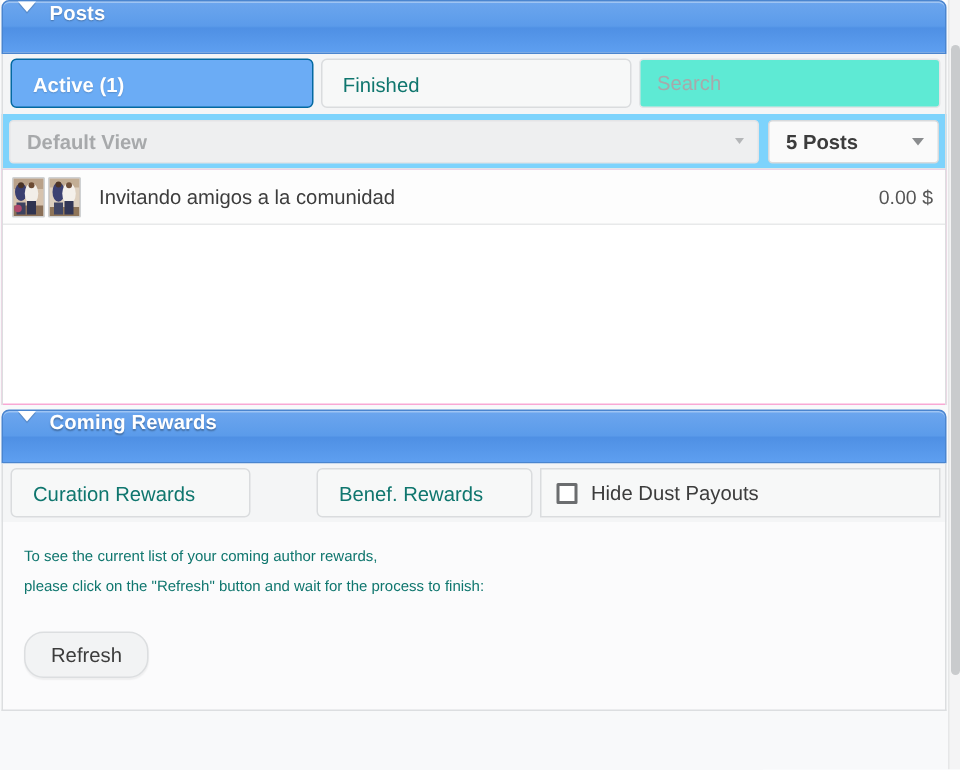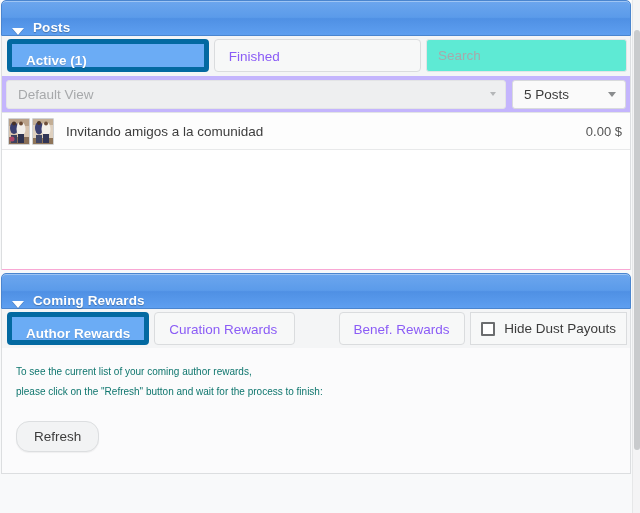--- a/index.html
+++ b/index.html
@@ -26,21 +26,21 @@
   }
 
   
   .panel-header {
     height: 36px;
     background: linear-gradient(to bottom, #6ca6ee 0%, #5b9bea 48%, #4f90e4 52%, #5e9ff0 100%);
     border: 1px solid #4a85cf;
     border-radius: 5px 5px 0 0;
     box-sizing: border-box;
     display: flex;
-    align-items: flex-end;
+    align-items: flex-start;
     padding: 0 10px;
     color: #ffffff;
     box-shadow: inset 0 1px 0 rgba(255,255,255,.35);
   }
   .panel-header .caret {
     width: 0;
     height: 0;
     border-left: 6px solid transparent;
     border-right: 6px solid transparent;
     border-top: 7px solid #ffffff;
@@ -77,25 +77,25 @@
     padding: 0 14px;
     border-radius: 4px;
     font-size: 13.5px;
     box-sizing: border-box;
     white-space: nowrap;
     cursor: pointer;
   }
   .tab-btn.inactive {
     background: #f7f8f8;
     border: 1px solid #dadcde;
-    color: #8b5cf6;
+    color: #0f766e;
   }
   .tab-btn.active {
     background: #6bacf5;
-    border: 5px solid #0369a1;
+    border: 1px solid #0369a1;
     color: #ffffff;
     font-weight: bold;
     text-shadow: 0 1px 1px rgba(0,0,0,.18);
   }
   #tab-active { width: 206px; }
   #tab-finished { width: 212px; }
 
   .search-field {
     flex: 1;
     height: 33px;
@@ -109,26 +109,27 @@
     font-size: 13.5px;
     color: #3c3c3c;
     outline: none;
   }
   .search-field::placeholder { color: #a7a9ab; }
 
   .filter-row {
     display: flex;
     align-items: center;
     height: 37px;
-    background: #c4b5fd;
+    background: #7dd3fc;
     border-left: 1px solid #dcdee0;
     border-right: 1px solid #dcdee0;
     border-bottom: 1px solid #e2e4e6;
     box-sizing: border-box;
     padding: 0 4px;
+    font-weight: bold;
   }
   .select-box {
     height: 29px;
     border-radius: 3px;
     box-sizing: border-box;
     display: flex;
     align-items: center;
     position: relative;
     font-size: 13.5px;
     cursor: pointer;
@@ -385,21 +386,20 @@
     </div>
 
     <div class="rewards-panel">
 
       <div class="panel-header">
         <span class="caret"></span>
         <span class="title">Coming Rewards</span>
       </div>
 
       <div class="rewards-tabs">
-        <div class="tab-btn active" id="rtab-author">Author Rewards</div>
         <div class="tab-btn inactive" id="rtab-curation">Curation Rewards</div>
         <div class="tab-btn inactive" id="rtab-benef">Benef. Rewards</div>
         <div class="dust-box">
           <span class="checkbox"></span>
           <span class="dust-label">Hide Dust Payouts</span>
         </div>
       </div>
 
       <div class="rewards-body">
         <div class="rewards-text">To see the current list of your coming author rewards,</div>

